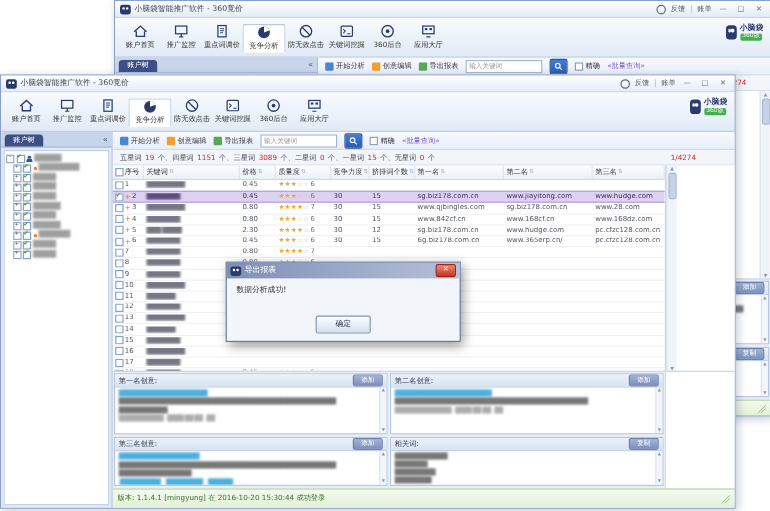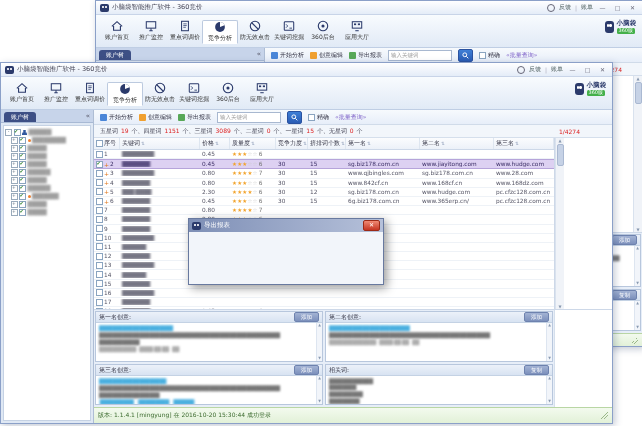--- a/index.html
+++ b/index.html
@@ -1045,15 +1045,19 @@
       </div>
     </div>
   </div>
 
   <div id="dialog">
     <div class="d-title">
       <span class="robot"></span>
       <span>导出报表</span>
       <span class="d-close">✕</span>
     </div>
+    <div class="d-body">
+      <div class="d-msg">数据分析成功!</div>
+      <div class="d-ok">确定</div>
+    </div>
   </div>
 
 </div>
 
 </body></html>

